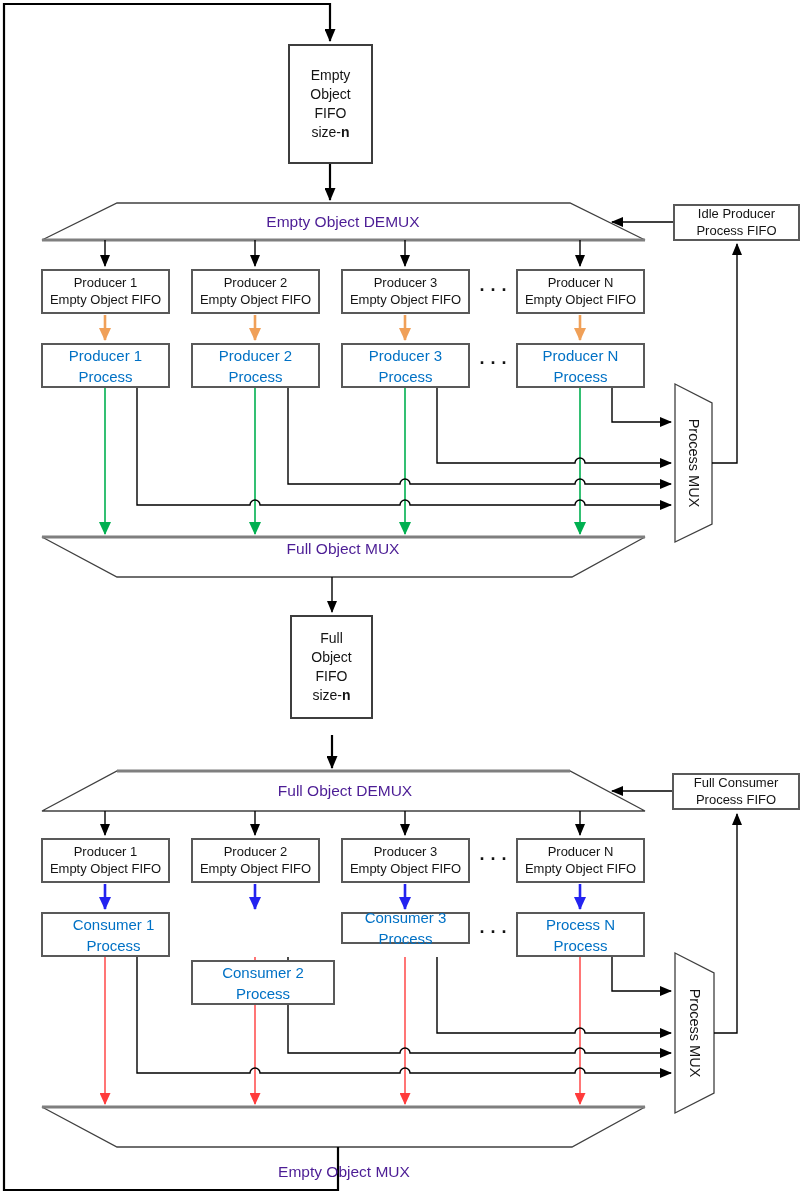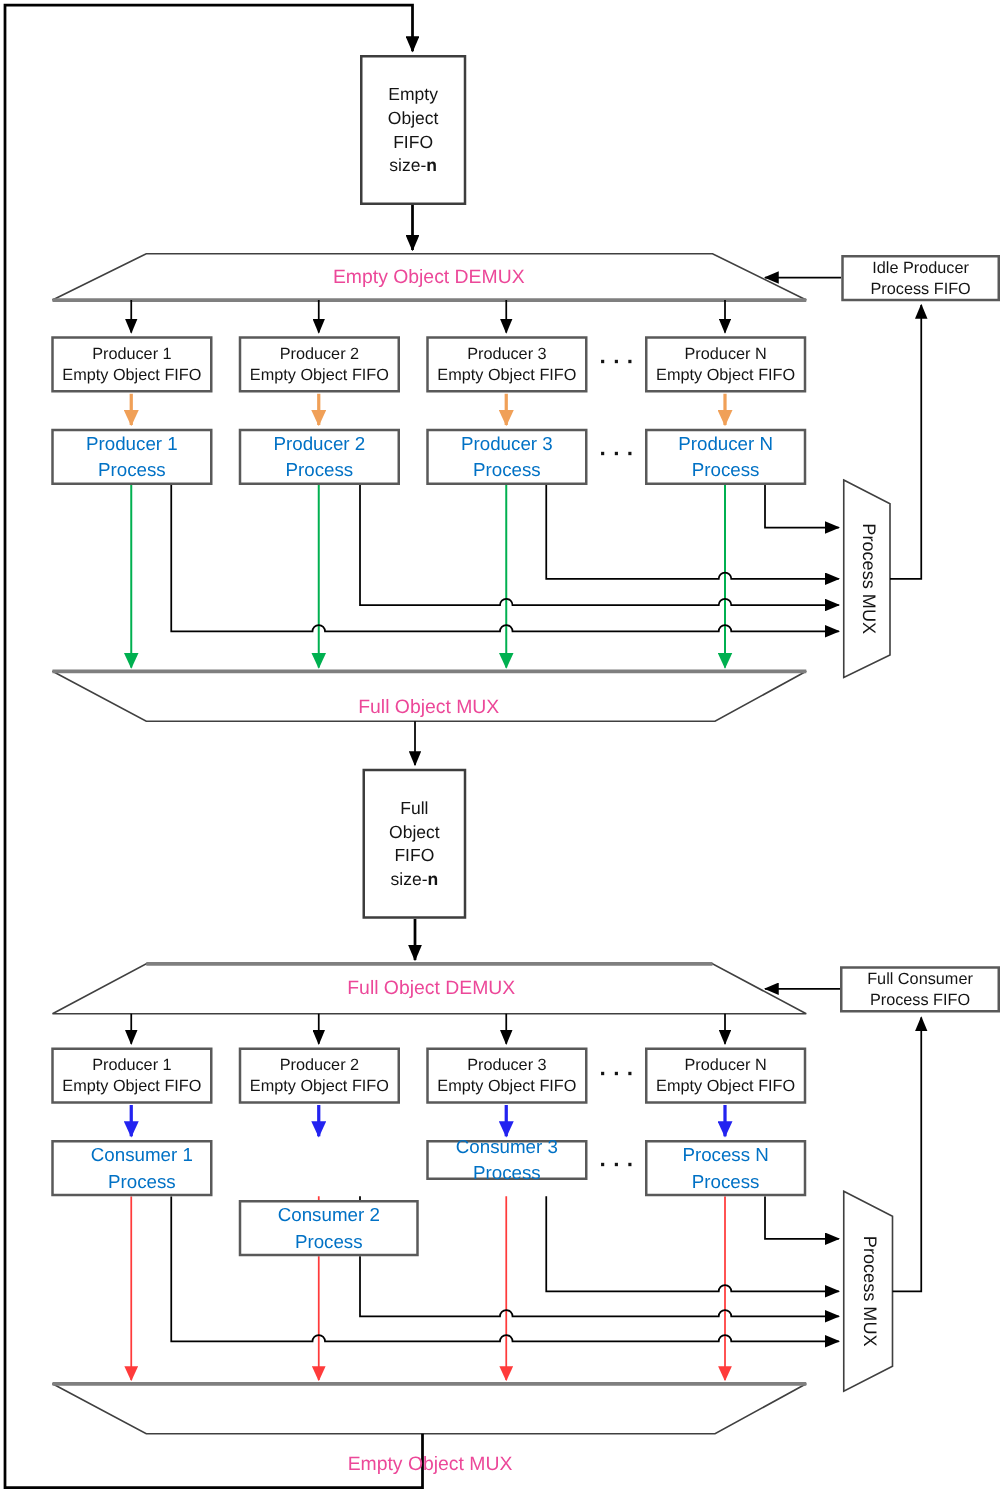--- a/index.html
+++ b/index.html
@@ -29,21 +29,21 @@
   .m-o{fill:var(--orange-arrow);}
   .m-g{fill:var(--green-arrow);}
   .m-b{fill:var(--blue-arrow);}
   .m-r{fill:var(--red-arrow);}
   .nbox{position:absolute;z-index:2;background:#fff;border:2px solid var(--box-border);
         box-sizing:border-box;display:flex;flex-direction:column;align-items:center;
         justify-content:center;text-align:center;font-size:13px;line-height:16.5px;color:#141414;}
   .bfifo{border-color:#3d3d3d;font-size:14px;line-height:19px;}
   .proc{font-size:15px;line-height:21px;color:var(--process-text);}
   .traplabel{position:absolute;z-index:3;transform:translate(-50%,-50%);
-             font-size:15.5px;color:#ec4899;white-space:nowrap;}
+             font-size:15.5px;color:#4c1d95;white-space:nowrap;}
   .muxlabel{position:absolute;z-index:3;transform:translate(-50%,-50%) rotate(90deg);
             font-size:14.5px;color:#141414;white-space:nowrap;}
   .dots{position:absolute;z-index:2;transform:translate(-50%,-50%);font-size:18px;
         font-weight:bold;letter-spacing:5px;color:#141414;white-space:nowrap;}
   .szb{font-weight:bold;}
 </style>
 </head>
 <body>
 
 <div id="stage">
@@ -132,21 +132,21 @@
   </svg>
 
   <div class="nbox bfifo" style="left:288px;top:44px;width:85px;height:120px;">
     <span>Empty</span>
     <span>Object</span>
     <span>FIFO</span>
     <span><span>size-</span><span class="szb">n</span></span>
   </div>
 
   <div class="traplabel" style="left:343px;top:222px;">Empty Object DEMUX</div>
-  <div class="traplabel" style="left:343px;top:566px;">Full Object MUX</div>
+  <div class="traplabel" style="left:343px;top:549px;">Full Object MUX</div>
   <div class="traplabel" style="left:345px;top:791px;">Full Object DEMUX</div>
   <div class="traplabel" style="left:344px;top:1127px;margin-top:45px;">Empty Object MUX</div>
   <div class="muxlabel" style="left:694px;top:463px;">Process MUX</div>
   <div class="muxlabel" style="left:695px;top:1033px;">Process MUX</div>
 
   <div class="nbox" style="left:673px;top:204px;width:127px;height:37px;">
     <span>Idle Producer</span>
     <span>Process FIFO</span>
   </div>
   <div class="nbox" style="left:672px;top:773px;width:128px;height:37px;">
@@ -181,21 +181,21 @@
   </div>
   <div class="nbox proc" style="left:341px;top:343px;width:129px;height:45px;">
     <span>Producer 3</span>
     <span>Process</span>
   </div>
   <div class="nbox proc" style="left:516px;top:343px;width:129px;height:45px;">
     <span>Producer N</span>
     <span>Process</span>
   </div>
 
-  <div class="nbox bfifo" style="left:290px;top:615px;width:83px;height:120px;">
+  <div class="nbox bfifo" style="left:290px;top:615px;width:83px;height:104px;">
     <span>Full</span>
     <span>Object</span>
     <span>FIFO</span>
     <span><span>size-</span><span class="szb">n</span></span>
   </div>
 
   <div class="nbox" style="left:41px;top:838px;width:129px;height:45px;">
     <span>Producer 1</span>
     <span>Empty Object FIFO</span>
   </div>

